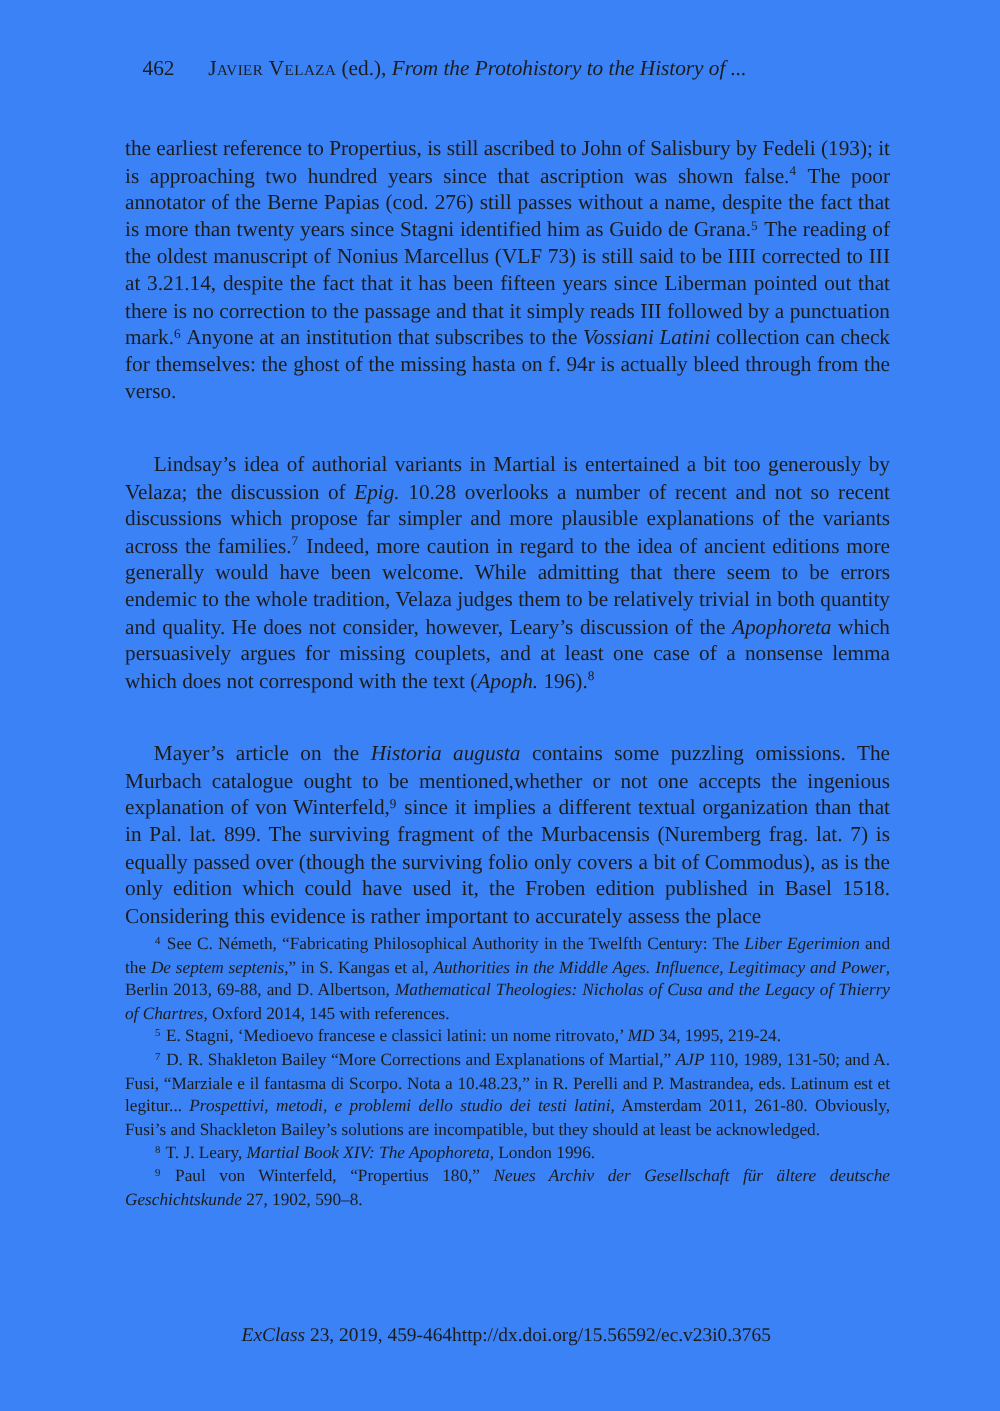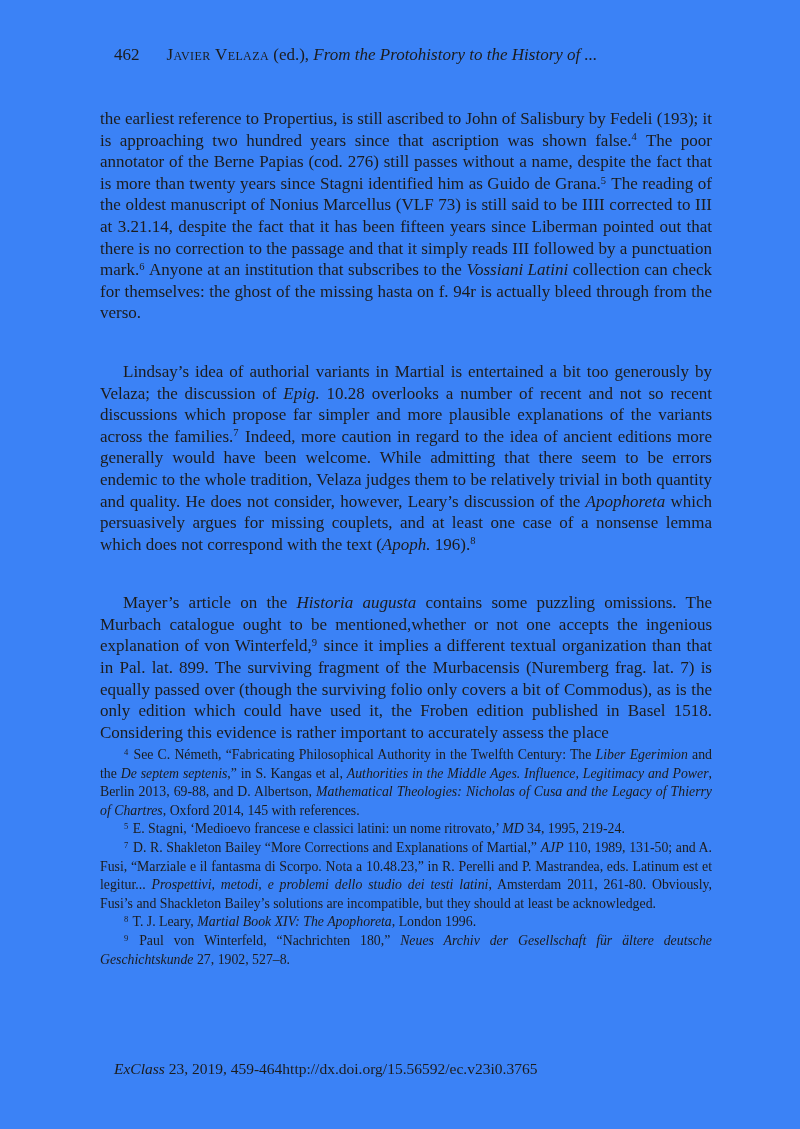--- a/index.html
+++ b/index.html
@@ -53,21 +53,21 @@
     position: relative;
     top: -0.5em;
     line-height: 0;
     margin-right: 1px;
   }
   
   .footer {
     position: absolute;
     top: 1060px; left: 114px; right: 104px;
     display: flex;
-    justify-content: flex-start;
+    justify-content: center;
     align-items: baseline;
     font-size: 15.5px;
   }
 </style>
 </head>
 <body>
 
 <div class="page">
 
   <div class="header">
@@ -78,21 +78,21 @@
       <p class="body-para"><span>the earliest reference to Propertius, is still ascribed to John of Salisbury by Fedeli (193); it is approaching two hundred years since that ascription was shown false.</span><span class="seg-sup">4</span><span> The poor annotator of the Berne Papias (cod. 276) still passes without a name, despite the fact that is more than twenty years since Stagni identified him as Guido de Grana.</span><span class="seg-sup">5</span><span> The reading of the oldest manuscript of Nonius Marcellus (VLF 73) is still said to be IIII corrected to III at 3.21.14, despite the fact that it has been fifteen years since Liberman pointed out that there is no correction to the passage and that it simply reads III followed by a punctuation mark.</span><span class="seg-sup">6</span><span> Anyone at an institution that subscribes to the </span><span class="seg-i">Vossiani Latini</span><span> collection can check for themselves: the ghost of the missing hasta on f. 94r is actually bleed through from the verso.</span></p>
       <p class="body-para indent"><span>Lindsay’s idea of authorial variants in Martial is entertained a bit too generously by Velaza; the discussion of </span><span class="seg-i">Epig.</span><span> 10.28 overlooks a number of recent and not so recent discussions which propose far simpler and more plausible explanations of the variants across the families.</span><span class="seg-sup">7</span><span> Indeed, more caution in regard to the idea of ancient editions more generally would have been welcome. While admitting that there seem to be errors endemic to the whole tradition, Velaza judges them to be relatively trivial in both quantity and quality. He does not consider, however, Leary’s discussion of the </span><span class="seg-i">Apophoreta</span><span> which persuasively argues for missing couplets, and at least one case of a nonsense lemma which does not correspond with the text (</span><span class="seg-i">Apoph.</span><span> 196).</span><span class="seg-sup">8</span></p>
       <p class="body-para indent"><span>Mayer’s article on the </span><span class="seg-i">Historia augusta</span><span> contains some puzzling omissions. The Murbach catalogue ought to be mentioned,whether or not one accepts the ingenious explanation of von Winterfeld,</span><span class="seg-sup">9</span><span> since it implies a different textual organization than that in Pal. lat. 899. The surviving fragment of the Murbacensis (Nuremberg frag. lat. 7) is equally passed over (though the surviving folio only covers a bit of Commodus), as is the only edition which could have used it, the Froben edition published in Basel 1518. Considering this evidence is rather important to accurately assess the place</span></p>
     </div>
 
   <div class="footnotes-block" id="footnotes-container">
       <p class="footnote"><span class="seg-sup">4</span><span> See C. Németh, “Fabricating Philosophical Authority in the Twelfth Century: The </span><span class="seg-i">Liber Egerimion</span><span> and the </span><span class="seg-i">De septem septenis</span><span>,” in S. Kangas et al, </span><span class="seg-i">Authorities in the Middle Ages. Influence, Legitimacy and Power</span><span>, Berlin 2013, 69-88, and D. Albertson, </span><span class="seg-i">Mathematical Theologies: Nicholas of Cusa and the Legacy of Thierry of Chartres</span><span>, Oxford 2014, 145 with references.</span></p>
       <p class="footnote"><span class="seg-sup">5</span><span> E. Stagni, ‘Medioevo francese e classici latini: un nome ritrovato,’ </span><span class="seg-i">MD</span><span> 34, 1995, 219-24.</span></p>
       <p class="footnote"><span class="seg-sup">7</span><span> D. R. Shakleton Bailey “More Corrections and Explanations of Martial,” </span><span class="seg-i">AJP</span><span> 110, 1989, 131-50; and A. Fusi, “Marziale e il fantasma di Scorpo. Nota a 10.48.23,” in R. Perelli and P. Mastrandea, eds. Latinum est et legitur... </span><span class="seg-i">Prospettivi, metodi, e problemi dello studio dei testi latini</span><span>, Amsterdam 2011, 261-80. Obviously, Fusi’s and Shackleton Bailey’s solutions are incompatible, but they should at least be acknowledged.</span></p>
       <p class="footnote"><span class="seg-sup">8</span><span> T. J. Leary, </span><span class="seg-i">Martial Book XIV: The Apophoreta</span><span>, London 1996.</span></p>
-      <p class="footnote"><span class="seg-sup">9</span><span> Paul von Winterfeld, “Nachrichten 180,” </span><span class="seg-i">Neues Archiv der Gesellschaft für ältere deutsche Geschichtskunde</span><span> 27, 1902, 527–8.</span></p>
+      <p class="footnote"><span class="seg-sup">9</span><span> Paul von Winterfeld, “Propertius 180,” </span><span class="seg-i">Neues Archiv der Gesellschaft für ältere deutsche Geschichtskunde</span><span> 27, 1902, 590–8.</span></p>
     </div>
 
   <div class="footer">
     <span><span class="italic">ExClass</span><span> 23, 2019, 459-464</span></span>
     <span>http://dx.doi.org/15.56592/ec.v23i0.3765</span>
   </div>
 
 </div>
 
 </body></html>

